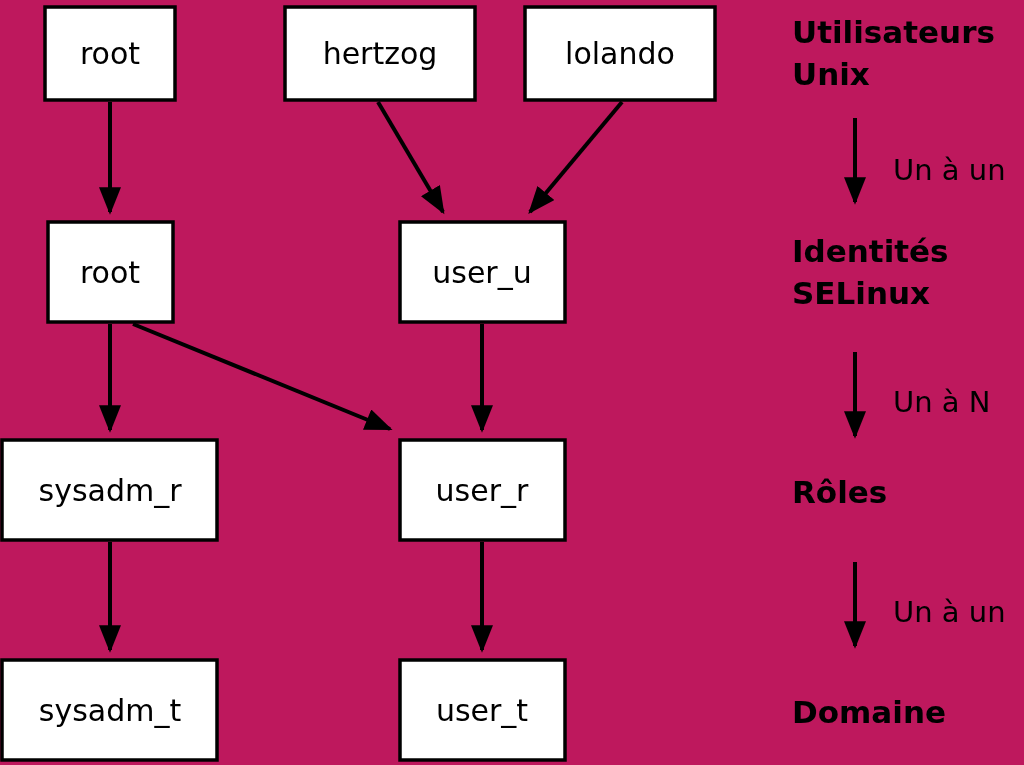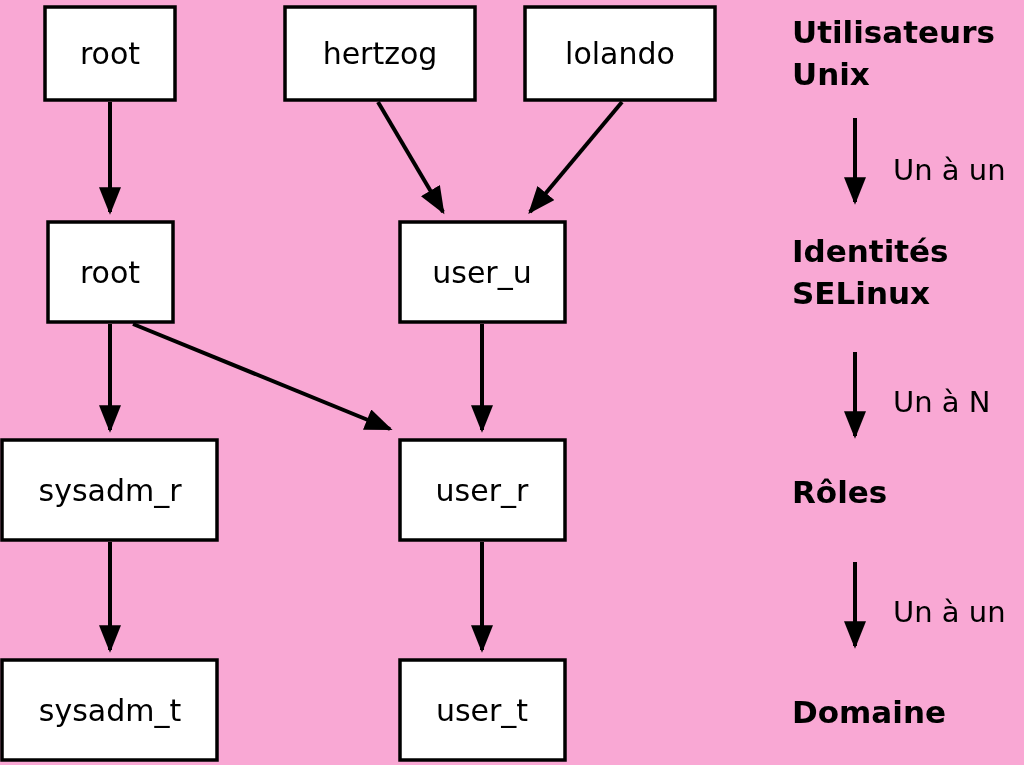--- a/index.html
+++ b/index.html
@@ -4,21 +4,21 @@
 <style>
   html, body {
     margin: 0;
     padding: 0;
     background: #ffffff;
   }
   .canvas {
     position: relative;
     width: 1024px;
     height: 765px;
-    background: #f9a8d4;
+    background: #be185d;
     font-family: "DejaVu Sans", sans-serif;
   }
   svg text {
     font-family: "DejaVu Sans", sans-serif;
     fill: #000000;
   }
   .node-label {
     font-size: 30px;
     font-weight: 400;
     text-anchor: middle;

